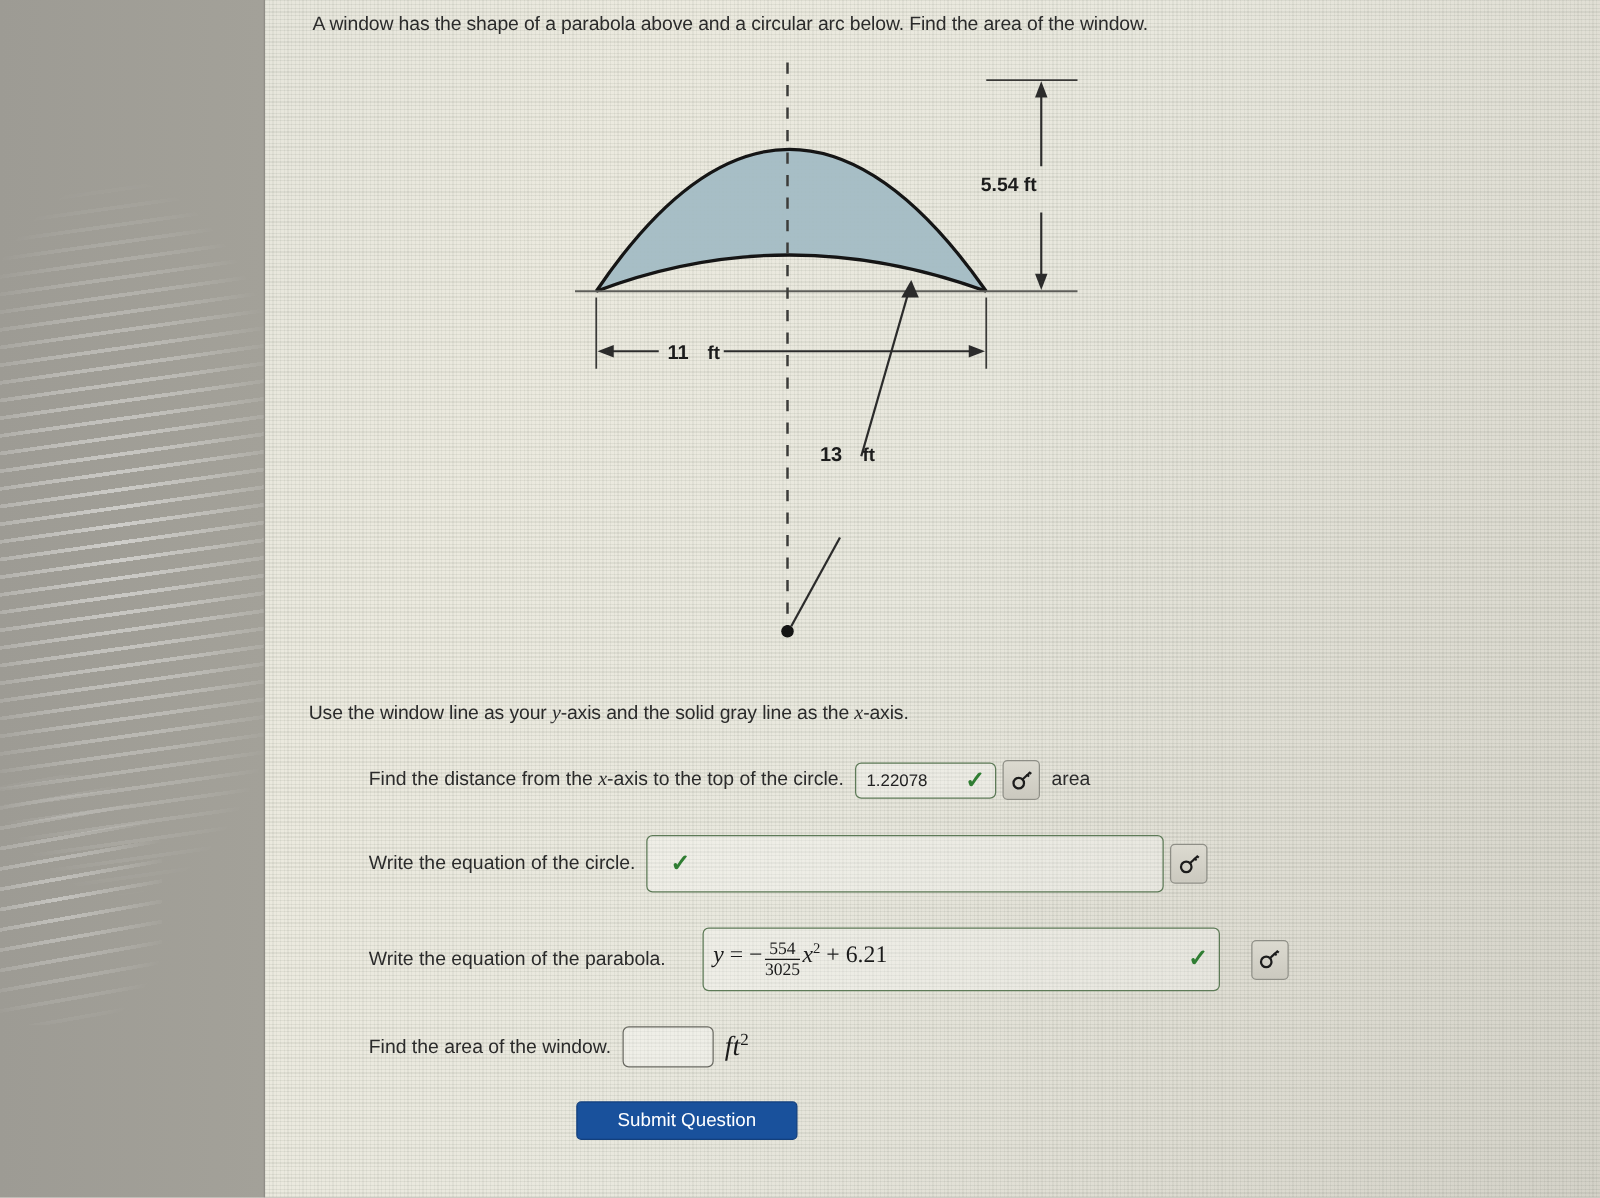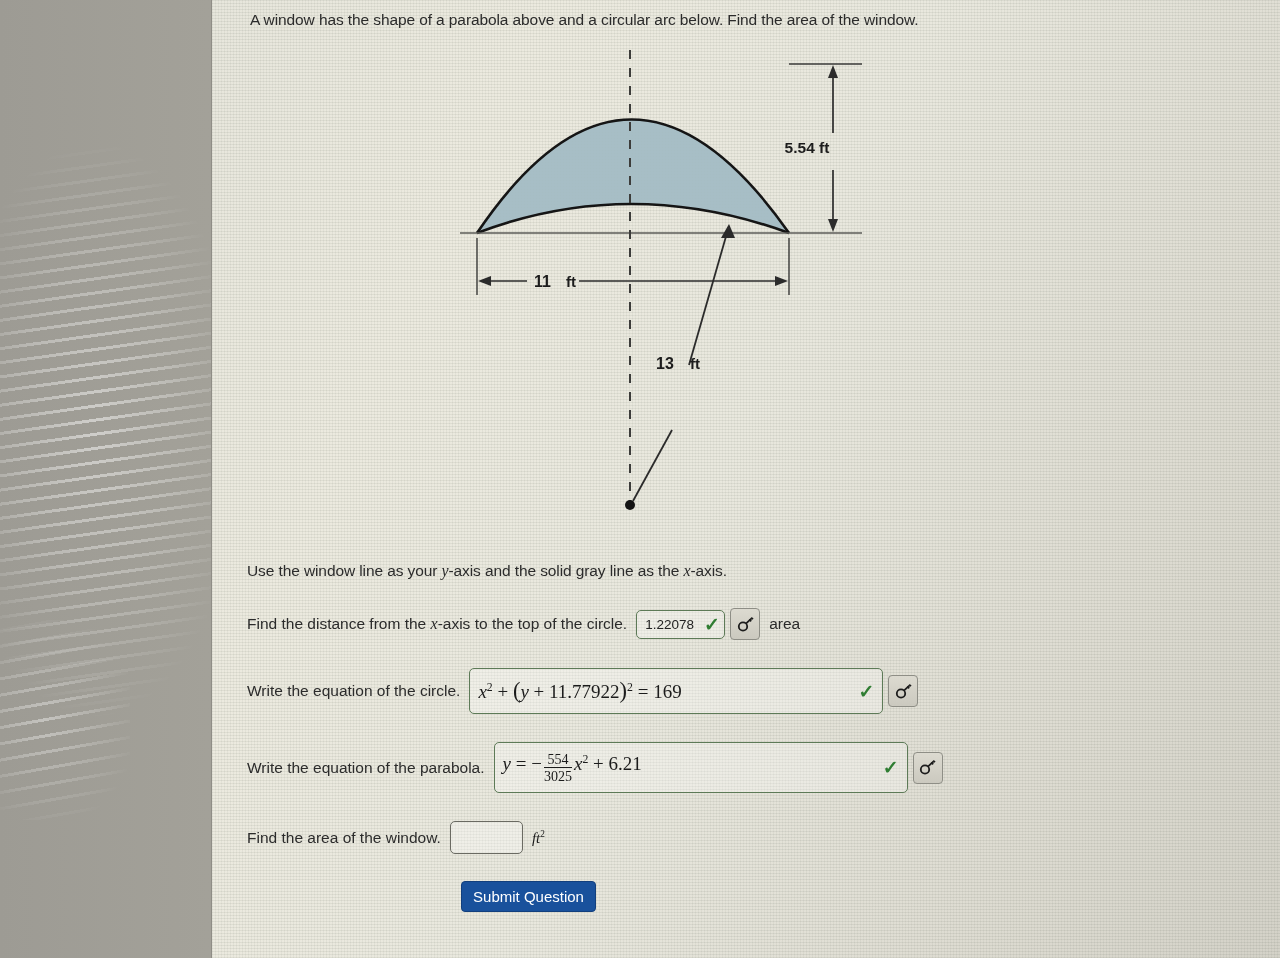--- a/index.html
+++ b/index.html
@@ -53,57 +53,57 @@
   }
   #content{position:absolute;inset:0;z-index:3;padding-left:16px;}
 
   .qtext{
     position:absolute;color:#2b2b2b;font-size:15.5px;letter-spacing:-0.1px;
     white-space:nowrap;
   }
   .ital{font-family:"Liberation Serif", serif;font-style:italic;font-size:16px;}
 
   
-  .row{position:absolute;display:flex;align-items:center;}
+  .row{position:absolute;display:flex;align-items:center;margin-left:48px;}
   .label{color:#2b2b2b;font-size:15.5px;white-space:nowrap;}
   .field{
     background:rgba(255,255,255,0.28);
     border:1.5px solid #5d7a57;border-radius:5px;
     display:flex;align-items:center;justify-content:space-between;
     box-sizing:border-box;padding:0 8px;
     font-family:"Liberation Serif", serif;color:#1e1e1e;
   }
   .field.plain{border:1.5px solid #6a6a62;background:rgba(255,255,255,0.30);}
   .fval{font-family:"Liberation Sans",sans-serif;font-size:13.5px;color:#222;}
   .check{color:#2f7d32;font-size:19px;font-weight:bold;line-height:1;margin-left:10px;}
   .keybtn{
     width:28px;height:30px;margin-left:5px;border:1px solid #8e8e86;border-radius:4px;
     background:linear-gradient(180deg,#dcdad0,#cbc9bf);
     display:flex;align-items:center;justify-content:center;flex:none;
   }
   .unit{margin-left:9px;font-size:15.5px;color:#2b2b2b;}
-  .unit.math{font-family:"Liberation Serif",serif;font-style:italic;font-size:15px;}
+  .unit.math{font-family:"Liberation Serif",serif;font-style:italic;font-size:22px;}
 
   
   .math{font-family:"Liberation Serif", serif;font-size:19px;color:#1b1b1b;white-space:nowrap;}
   .math i{font-style:italic;}
   sup.ex{font-size:0.62em;vertical-align:super;font-style:normal;}
   .frac{display:inline-block;vertical-align:-0.55em;text-align:center;font-style:normal;margin:0 2px;}
   .frac .num{display:block;font-size:0.74em;line-height:1.05;}
   .frac .den{display:block;font-size:0.74em;line-height:1.05;border-top:1.4px solid #1b1b1b;padding-top:1px;}
   .paren{font-size:1.18em;}
 
   
   .btn{
     font-family:"Liberation Sans",sans-serif;font-size:15px;
     border-radius:4px;display:flex;align-items:center;justify-content:center;
     box-sizing:border-box;
   }
   #submit-btn{
-    position:absolute;left:249px;top:881px;width:135px;height:31px;
+    position:absolute;left:249px;top:881px;width:177px;height:31px;
     background:#19519c;color:#fff;border:1px solid #123f7d;
   }
   #jump-btn{
     position:absolute;left:411px;top:879px;width:150px;height:33px;
     background:linear-gradient(180deg,#dcdad1,#c9c7bd);color:#1e1e1e;border:1px solid #8b8a82;
   }
   #figure{position:absolute;left:245px;top:40px;width:420px;height:490px;}
   text{font-family:"Liberation Sans",sans-serif;}
 </style>
 </head>
@@ -158,59 +158,51 @@
     </div>
 
     <div class="qtext" style="left:35px;top:562px;">
       <span>Use the window line as your </span><span class="ital">y</span><span>-axis and the solid gray line as the </span><span class="ital">x</span><span>-axis.</span>
     </div>
 
     <div class="row" style="left:35px;top:608px;">
       <span class="label">
         <span>Find the distance from the </span><span class="ital">x</span><span>-axis to the top of the circle.</span>
       </span>
-      <span class="field" style="margin-left:9px;width:89px;height:29px;justify-content:space-between;">
+      <span class="field" style="margin-left:9px;width:113px;height:29px;justify-content:space-between;">
         <span class="fval">1.22078</span>
         <span class="check">✓</span>
       </span>
       <span class="keybtn">
         <svg width="17" height="17" viewBox="0 0 17 17">
           <circle cx="6" cy="10.5" r="4.2" fill="none" stroke="#1c1c1c" stroke-width="1.8"></circle>
           <line x1="8.9" y1="7.6" x2="14.6" y2="2.4" stroke="#1c1c1c" stroke-width="1.8"></line>
           <line x1="12.1" y1="3.6" x2="14.3" y2="5.2" stroke="#1c1c1c" stroke-width="1.7"></line>
           <line x1="14.2" y1="1.6" x2="16.0" y2="3.1" stroke="#1c1c1c" stroke-width="1.7"></line>
         </svg>
       </span>
       <span class="unit">area</span>
     </div>
 
     <div class="row" style="left:35px;top:668px;">
       <span class="label">Write the equation of the circle.</span>
       <span class="field" style="margin-left:9px;width:414px;height:46px;">
-        <span class="math"><i>x</i><sup class="ex">2</sup>
-          <span>+</span>
-          <span class="paren">(</span><i>y</i>
-          <span>+</span>
-          <span>11.77922</span><span class="paren">)</span><sup class="ex">2</sup>
-          <span>=</span>
-          <span>169</span>
-        </span>
         <span class="check">✓</span>
       </span>
       <span class="keybtn">
         <svg width="17" height="17" viewBox="0 0 17 17">
           <circle cx="6" cy="10.5" r="4.2" fill="none" stroke="#1c1c1c" stroke-width="1.8"></circle>
           <line x1="8.9" y1="7.6" x2="14.6" y2="2.4" stroke="#1c1c1c" stroke-width="1.8"></line>
           <line x1="12.1" y1="3.6" x2="14.3" y2="5.2" stroke="#1c1c1c" stroke-width="1.7"></line>
           <line x1="14.2" y1="1.6" x2="16.0" y2="3.1" stroke="#1c1c1c" stroke-width="1.7"></line>
         </svg>
       </span>
     </div>
 
-    <div class="row" style="left:35px;top:742px;">
+    <div class="row" style="left:35px;top:742px;gap:20px;">
       <span class="label">Write the equation of the parabola.</span>
       <span class="field" style="margin-left:9px;width:414px;height:51px;">
         <span class="math"><i>y</i>
           <span>=</span>
           <span>−</span><span class="frac">
             <span class="num">554</span>
             <span class="den">3025</span>
           </span><i>x</i><sup class="ex">2</sup>
           <span>+</span>
           <span>6.21</span>

